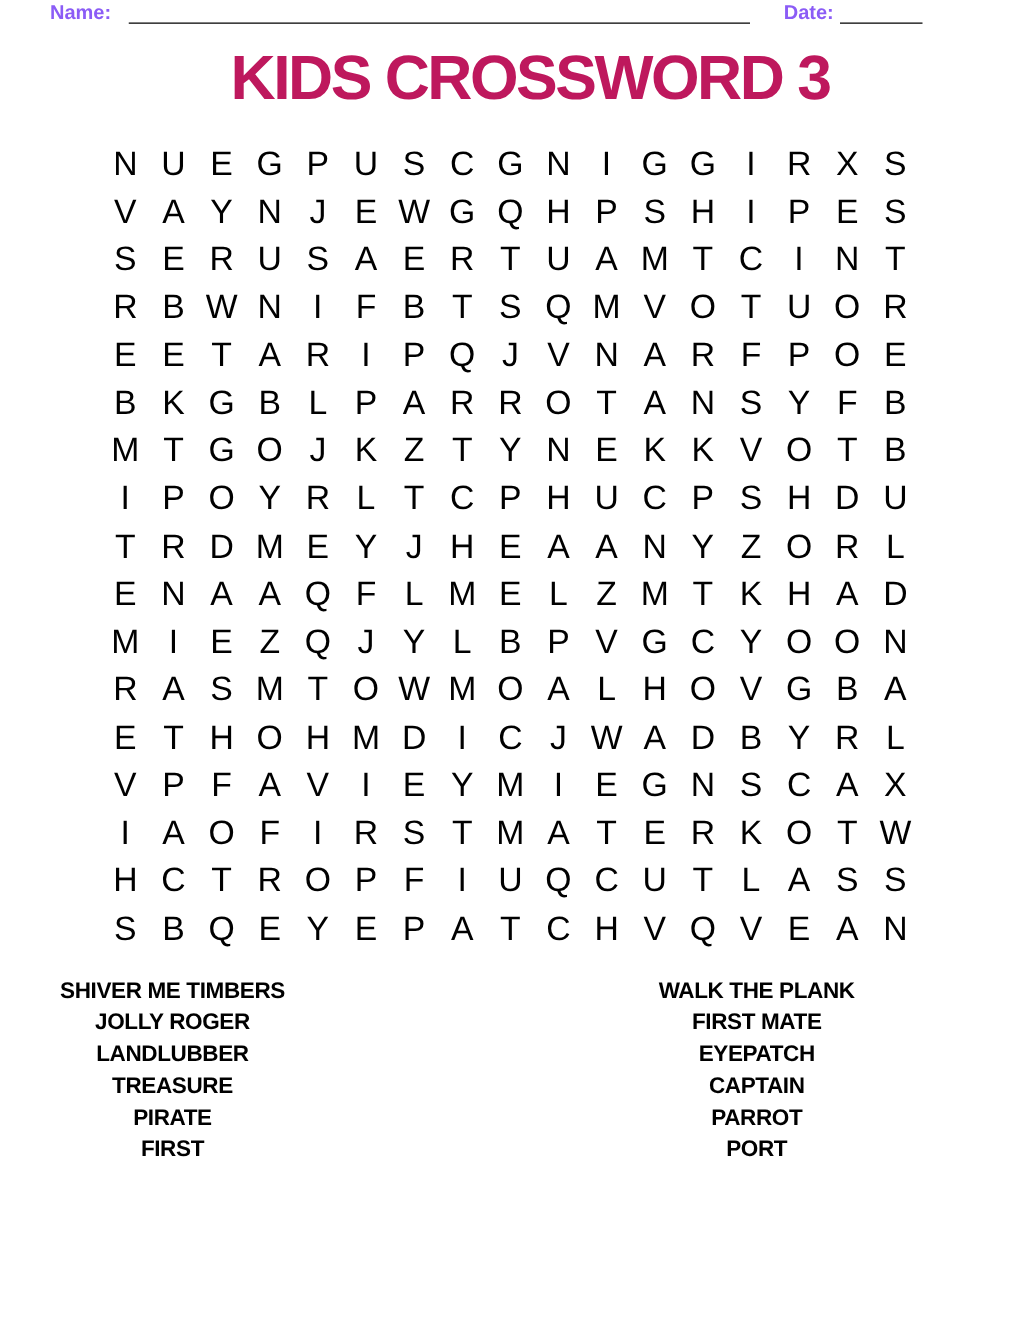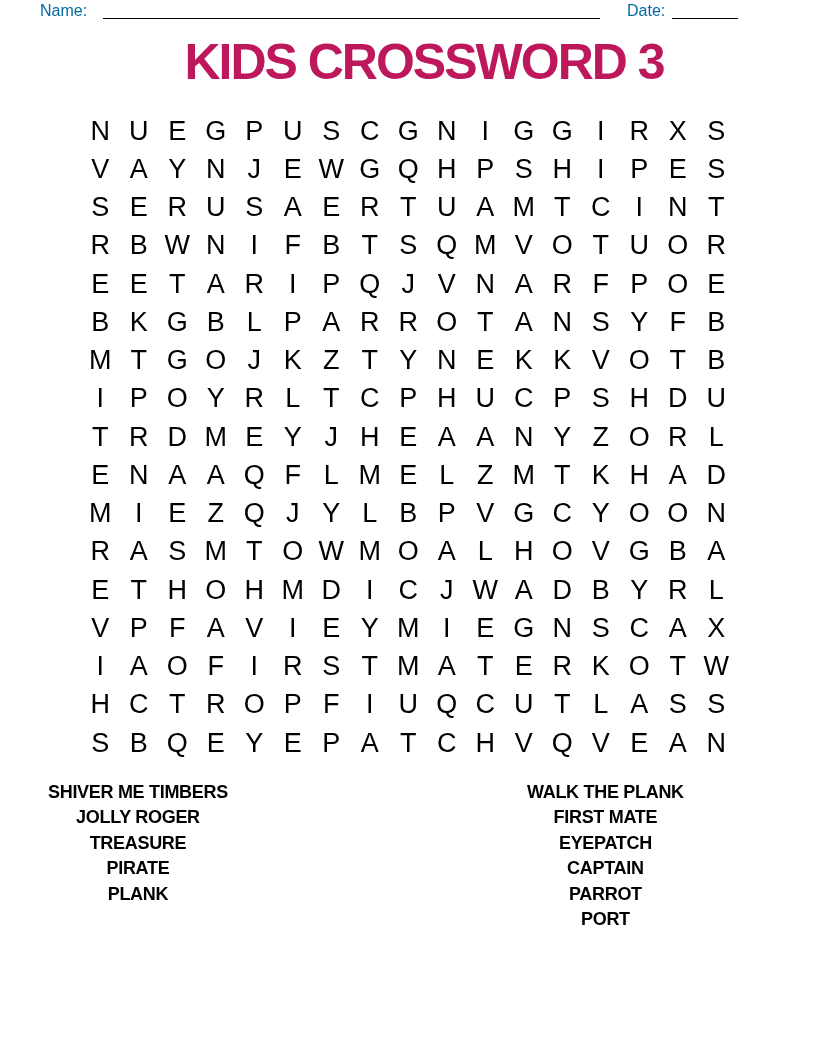--- a/index.html
+++ b/index.html
@@ -16,22 +16,23 @@
     font-family: "Liberation Sans", "DejaVu Sans", sans-serif;
     overflow: hidden;
   }
 
   
   .hdr-label {
     position: absolute;
     top: 2px;
     font-size: 16px;
     line-height: 18px;
-    color: #0369a1;
+    color: #8b5cf6;
     white-space: nowrap;
+    font-weight: bold;
   }
   .name-label { left: 40px; }
   .date-label { left: 627px; }
   .hdr-line {
     position: absolute;
     top: 0;
     height: 18px;
     border-bottom: 1.5px solid #000000;
   }
   .name-line { left: 103px; width: 497px; }
@@ -398,23 +399,24 @@
       <div class="cell">V</div>
       <div class="cell">E</div>
       <div class="cell">A</div>
       <div class="cell">N</div>
     </div>
 
   <div class="word-list">
       <div class="word-col word-col-1">
         <div class="word">SHIVER ME TIMBERS</div>
         <div class="word">JOLLY ROGER</div>
+        <div class="word">LANDLUBBER</div>
         <div class="word">TREASURE</div>
         <div class="word">PIRATE</div>
-        <div class="word">PLANK</div>
+        <div class="word">FIRST</div>
       </div>
       <div class="word-col word-col-3">
         <div class="word">WALK THE PLANK</div>
         <div class="word">FIRST MATE</div>
         <div class="word">EYEPATCH</div>
         <div class="word">CAPTAIN</div>
         <div class="word">PARROT</div>
         <div class="word">PORT</div>
       </div>
     </div>

